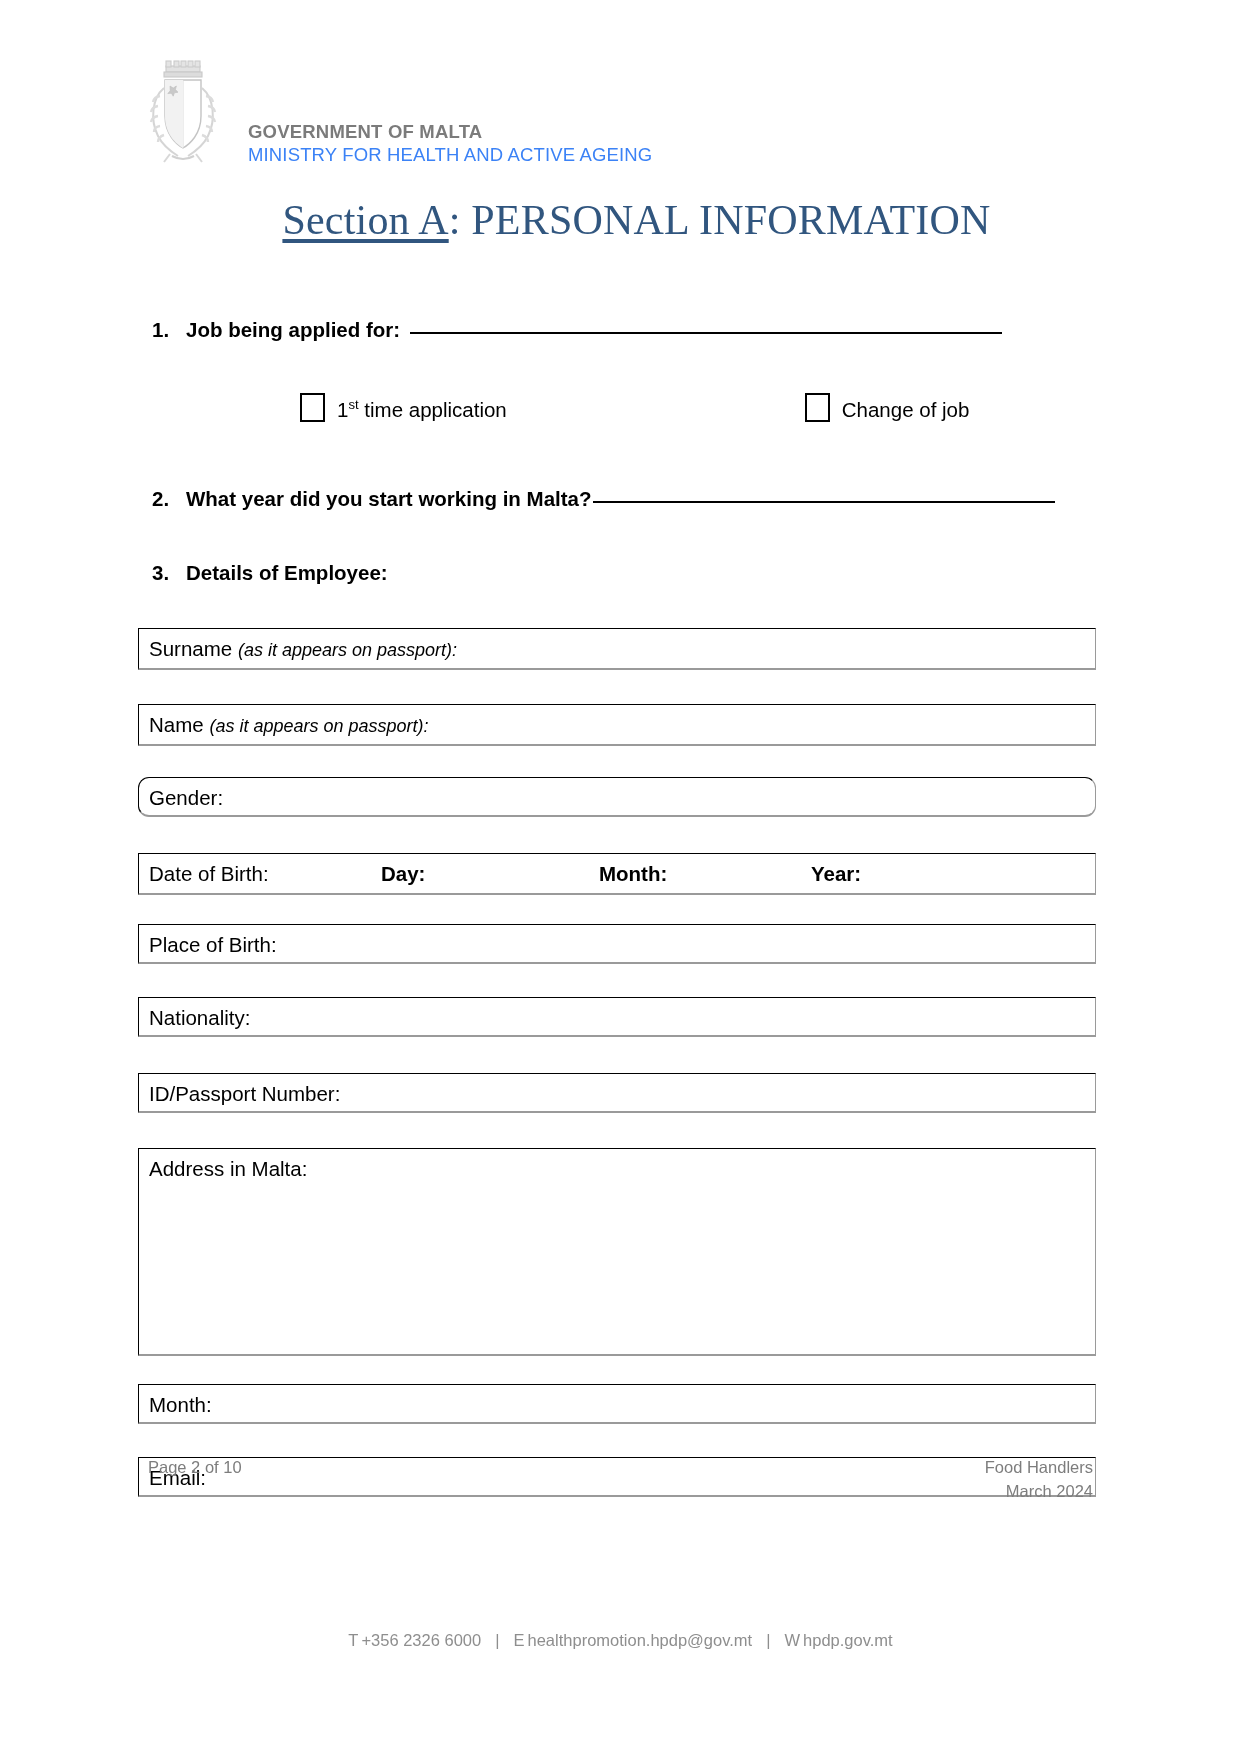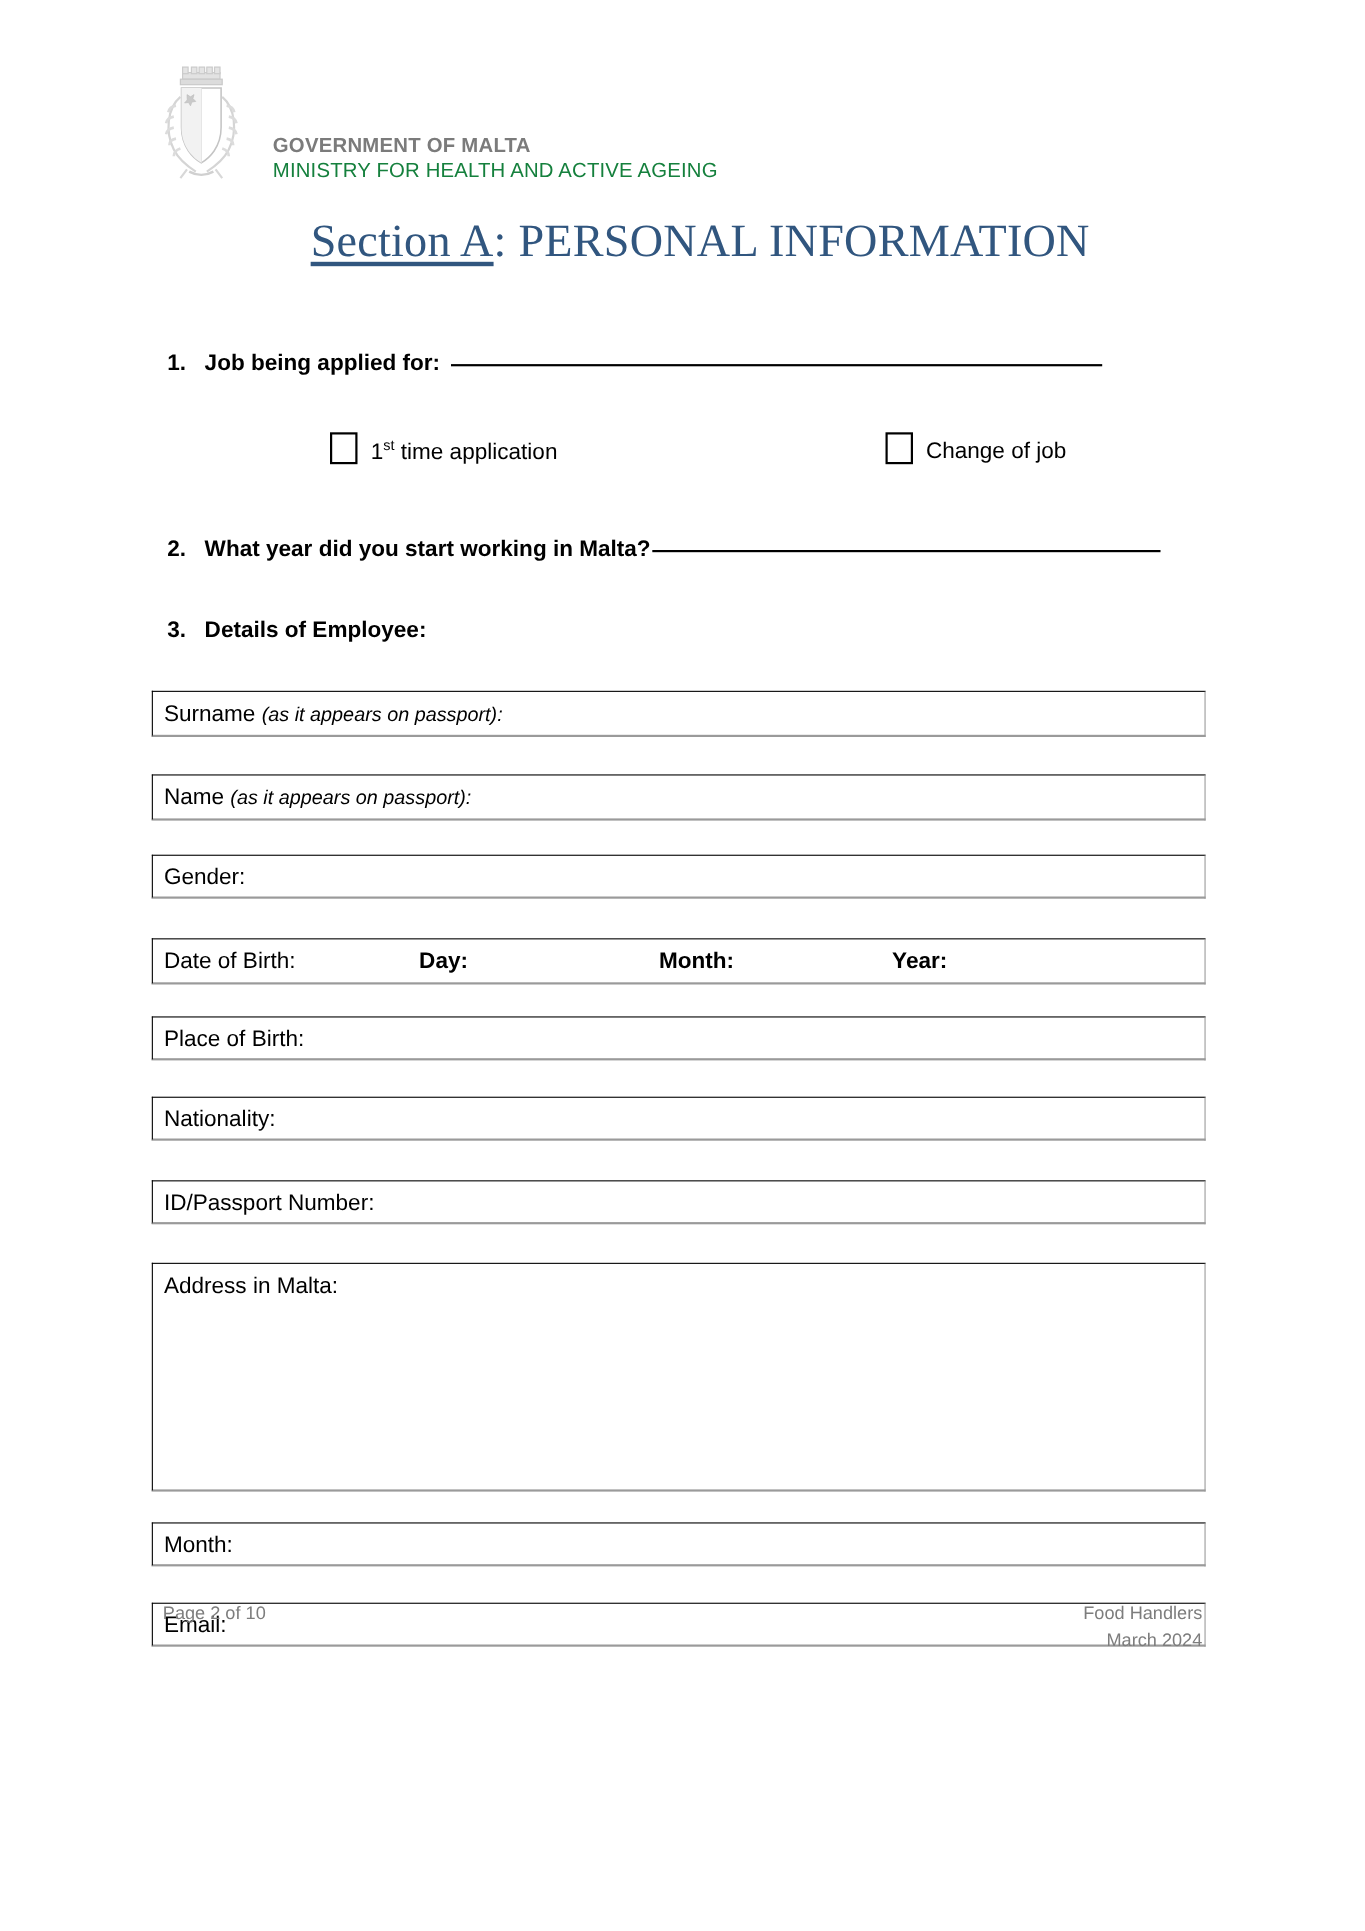--- a/index.html
+++ b/index.html
@@ -47,21 +47,21 @@
     font-weight: bold;
     letter-spacing: 0.2px;
     color: #7b7b7b;
     line-height: 1.25;
     white-space: nowrap;
   }
   .org-line2 {
     font-size: 18.5px;
     font-weight: normal;
     letter-spacing: 0.15px;
-    color: #15803d;
+    color: #3b82f6;
     line-height: 1.3;
     white-space: nowrap;
   }
 
   
   .section-title {
     position: absolute;
     left: 0;
     right: 0;
     top: 196px;
@@ -268,21 +268,21 @@
   </div>
 
   <div class="fbox" style="top:628px;height:42px;">
     <span class="lbl"><span>Surname </span><i>(as it appears on passport):</i></span>
   </div>
 
   <div class="fbox" style="top:704px;height:42px;">
     <span class="lbl"><span>Name </span><i>(as it appears on passport):</i></span>
   </div>
 
-  <div class="fbox" style="top:777px;height:40px;">
+  <div class="fbox" style="top:777px;height:40px;border-radius:11px;">
     <span class="lbl">Gender:</span>
   </div>
 
   <div class="fbox" style="top:853px;height:42px;">
     <span class="dobcells">
       <span class="c0">Date of Birth:</span>
       <span class="c1">Day:</span>
       <span class="c2">Month:</span>
       <span class="c3">Year:</span>
     </span>
@@ -314,15 +314,18 @@
 
   <div class="pagefooter">
     <div class="left">Page 2 of 10</div>
     <div class="right">
       <div>Food Handlers</div>
       <div>March 2024</div>
     </div>
   </div>
 
   <div class="contactfooter">
+    <div>
+      <span class="k">T</span><span>+356 2326 6000</span><span class="sep">|</span><span class="k">E</span><span>healthpromotion.hpdp@gov.mt</span><span class="sep">|</span><span class="k">W</span><span>hpdp.gov.mt</span>
+    </div>
   </div>
 
 </div>
 
 </body></html>

